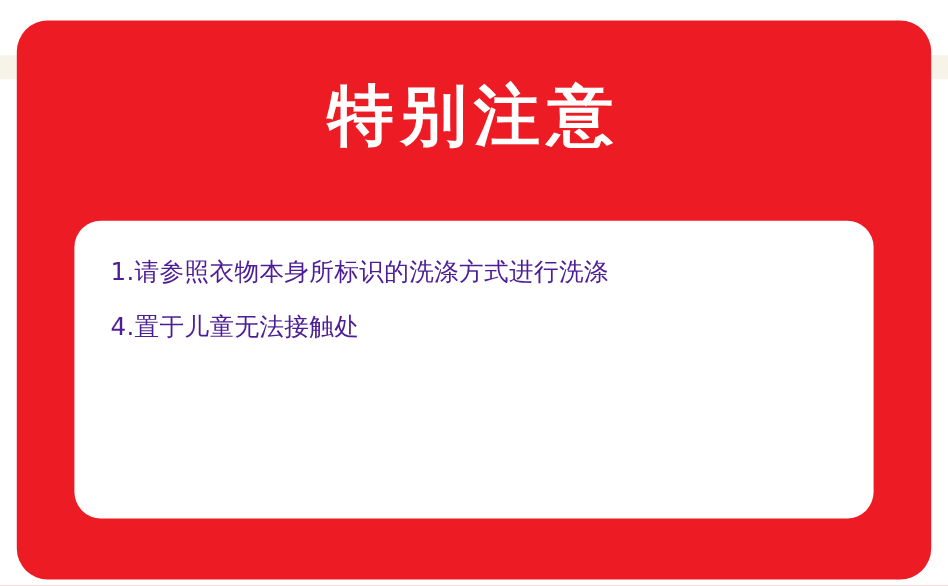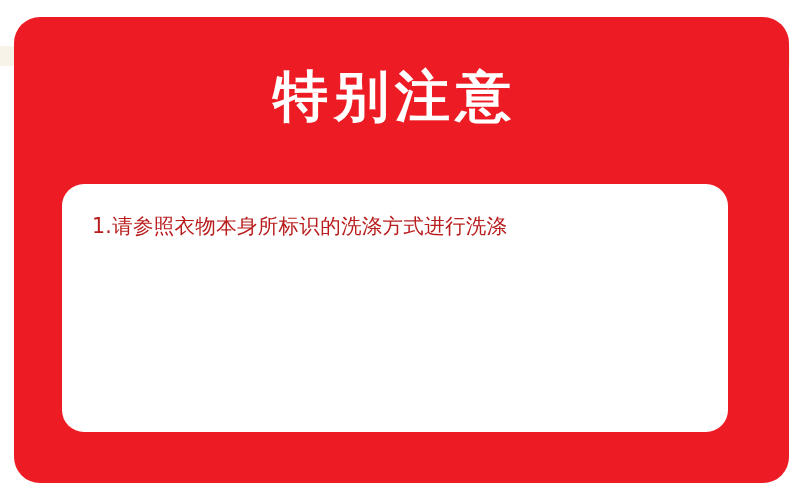--- a/index.html
+++ b/index.html
@@ -33,21 +33,20 @@
 
   
   .red-card {
     position: absolute;
     left: 14px;
     top: 17px;
     width: 762px;
     height: 466px;
     background: #ed1c24;
     border-radius: 26px;
-    padding-left: 13px;
   }
 
   .title {
     position: absolute;
     left: 0;
     top: 48px;
     width: 762px;
     text-align: center;
     color: #ffffff;
     font-size: 55px;
@@ -69,21 +68,21 @@
   }
 
   .notes {
     position: absolute;
     left: 30px;
     top: 28px;
     width: 614px;
   }
 
   .note-line {
-    color: #b91c1c;
+    color: #4c1d95;
     font-size: 20.5px;
     line-height: 1.42;
     letter-spacing: 0.3px;
     white-space: nowrap;
     font-family: "DejaVu Sans", "Liberation Sans", sans-serif;
   }
 
   .note-line.spaced {
     margin-bottom: 17px;
   }
@@ -95,17 +94,18 @@
 
   <div class="cream-band"></div>
 
   <div class="red-card">
 
     <div class="title">特别注意</div>
 
     <div class="white-box">
       <div class="notes">
         <div class="note-line spaced">1.请参照衣物本身所标识的洗涤方式进行洗涤</div>
+        <div class="note-line">4.置于儿童无法接触处</div>
       </div>
     </div>
 
   </div>
 </div>
 
 </body></html>

